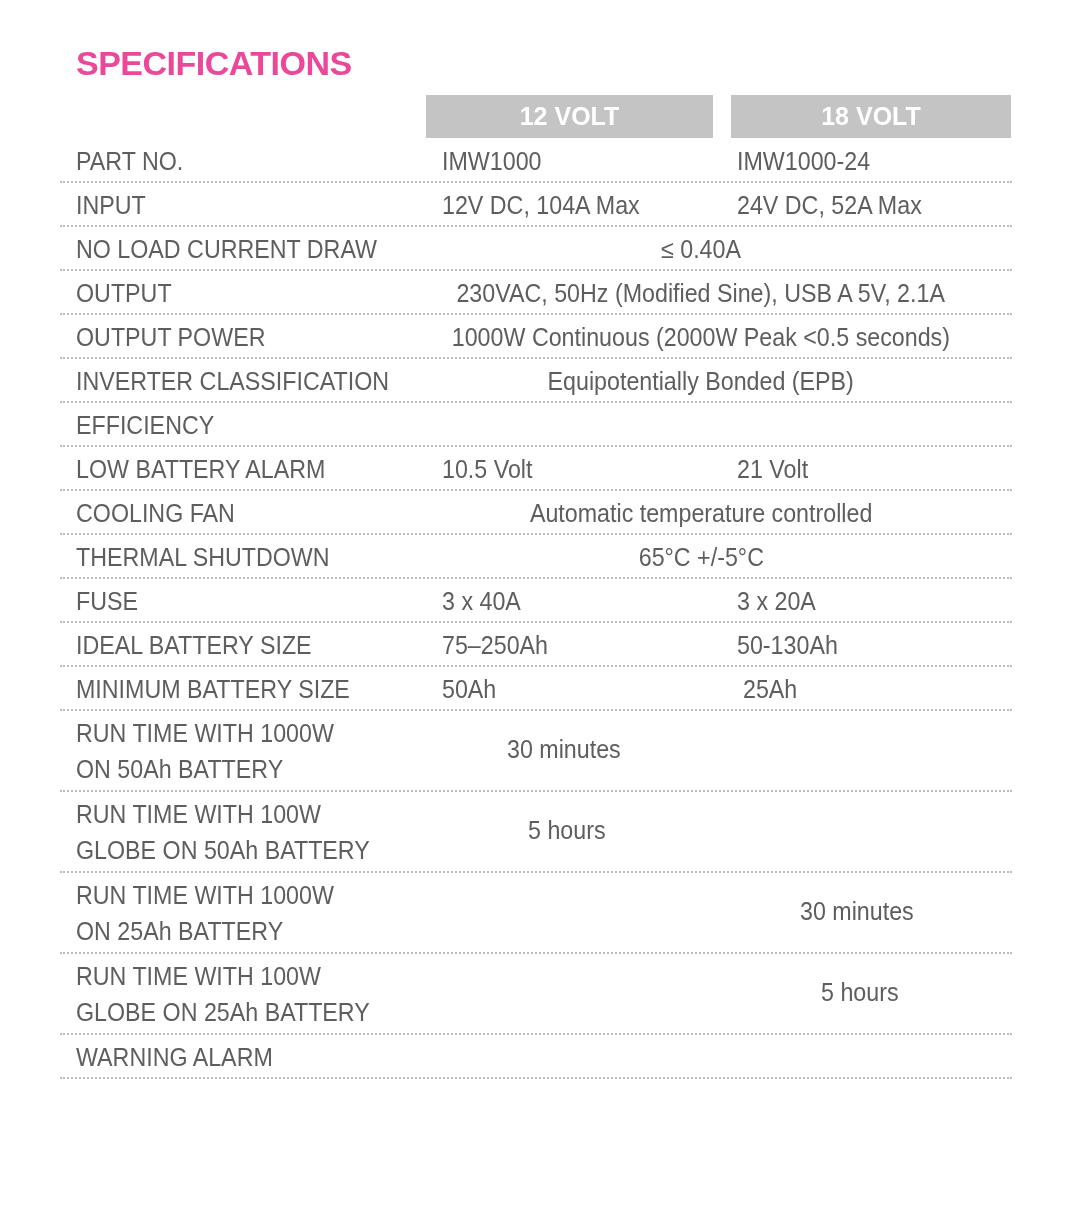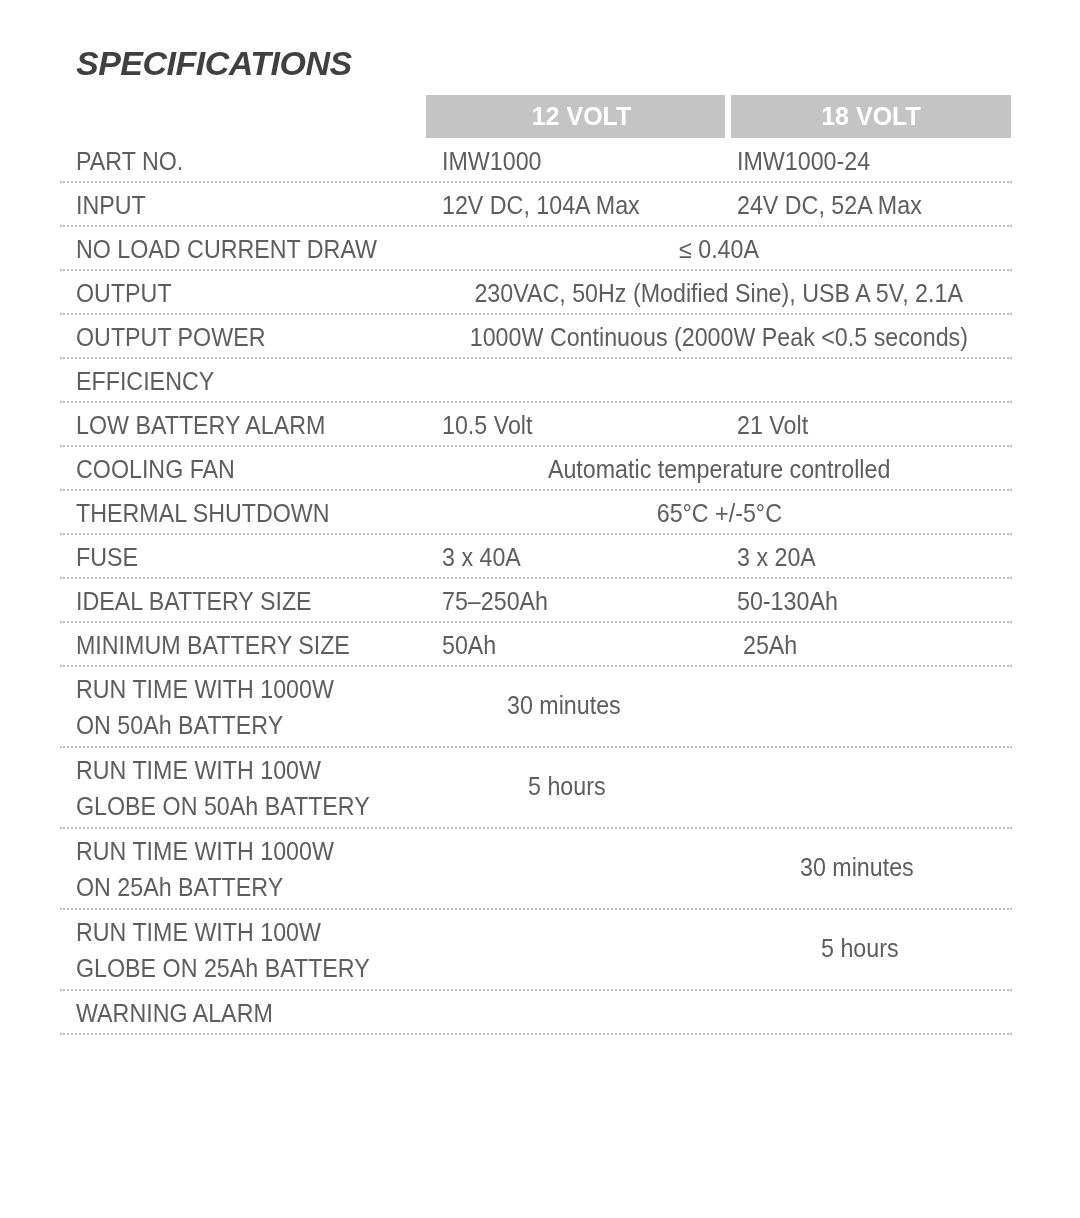--- a/index.html
+++ b/index.html
@@ -1,31 +1,31 @@
 <!DOCTYPE html>
 <html><head>
 <meta charset="utf-8">
 <style>
   html, body { margin: 0; padding: 0; background: #ffffff; }
   body { width: 1080px; height: 1218px; position: relative; overflow: hidden;
          font-family: "DejaVu Sans Condensed", "Liberation Sans Narrow", "Liberation Sans", sans-serif; color: #5a5a5a; }
-  .title { position: absolute; left: 76px; top: 44px; font-size: 34px; font-weight: bold; color: #404040;
-           letter-spacing: -0.5px; font-family: "Liberation Sans", sans-serif; font-style: italic; }
+  .title { position: absolute; left: 76px; top: 44px; font-size: 34px; font-weight: bold; color: #ec4899;
+           letter-spacing: -0.5px; font-family: "Liberation Sans", sans-serif; }
   .hdr { position: absolute; top: 95px; height: 43px; background: #c4c4c4; color: #ffffff;
          font-weight: bold; font-size: 25px; display: flex; align-items: center; justify-content: center;
          font-family: "Liberation Sans", sans-serif; }
-  .hdr.h12 { left: 426px; width: 287px; padding-left: 12px; }
+  .hdr.h12 { left: 426px; width: 287px; }
   .hdr.h24 { left: 731px; width: 280px; }
   .table { position: absolute; left: 60px; top: 139px; width: 952px; }
   .row { position: relative; border-bottom: 2px dotted #bdbdbd; box-sizing: border-box; }
   .label { position: absolute; left: 16px; font-size: 25px; color: #5e5e5e; white-space: nowrap;
            font-family: "Liberation Sans", sans-serif; transform: scaleX(0.93); transform-origin: left center; }
   .val { position: absolute; font-size: 25px; color: #5e5e5e; white-space: nowrap;
          font-family: "Liberation Sans", sans-serif; transform: scaleX(0.93); transform-origin: left center; }
-  .span { position: absolute; left: 366px; width: 586px; text-align: center; font-size: 25px; color: #5e5e5e;
+  .span { position: absolute; left: 348px; width: 586px; text-align: center; font-size: 25px; color: #5e5e5e;
           white-space: nowrap; font-family: "Liberation Sans", sans-serif; }
   .span span { display: inline-block; transform: scaleX(0.93); }
   .single { height: 44px; }
   .single .label, .single .val, .single .span { top: 8px; }
   .double { height: 81px; text-decoration: underline; }
   .double .label { line-height: 36px; top: 4px; }
   .v12 { left: 382px; }
   .v24 { left: 677px; }
 </style>
 </head>
@@ -50,20 +50,24 @@
     <span class="label">NO LOAD CURRENT DRAW</span>
     <div class="span"><span>≤ 0.40A</span></div>
   </div>
   <div class="row single">
     <span class="label">OUTPUT</span>
     <div class="span"><span>230VAC, 50Hz (Modified Sine), USB A 5V, 2.1A</span></div>
   </div>
   <div class="row single">
     <span class="label">OUTPUT POWER</span>
     <div class="span"><span>1000W Continuous (2000W Peak &lt;0.5 seconds)</span></div>
+  </div>
+  <div class="row single">
+    <span class="label">INVERTER CLASSIFICATION</span>
+    <div class="span"><span>Equipotentially Bonded (EPB)</span></div>
   </div>
   <div class="row single">
     <span class="label">EFFICIENCY</span>
   </div>
   <div class="row single">
     <span class="label">LOW BATTERY ALARM</span>
     <span class="val v12">10.5 Volt</span>
     <span class="val v24">21 Volt</span>
   </div>
   <div class="row single">

